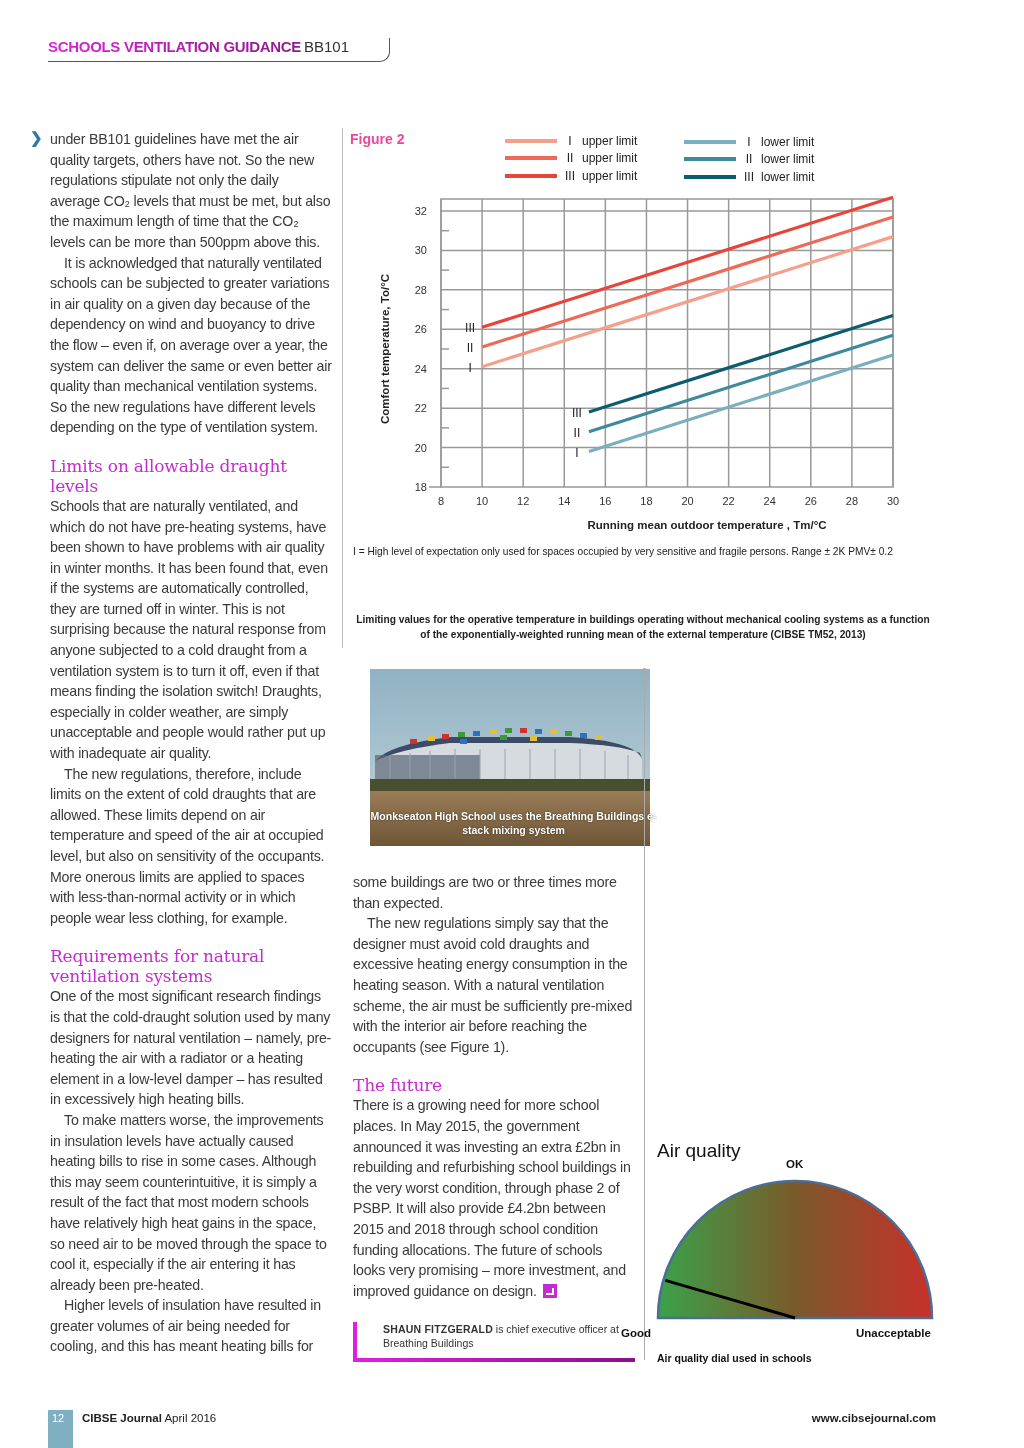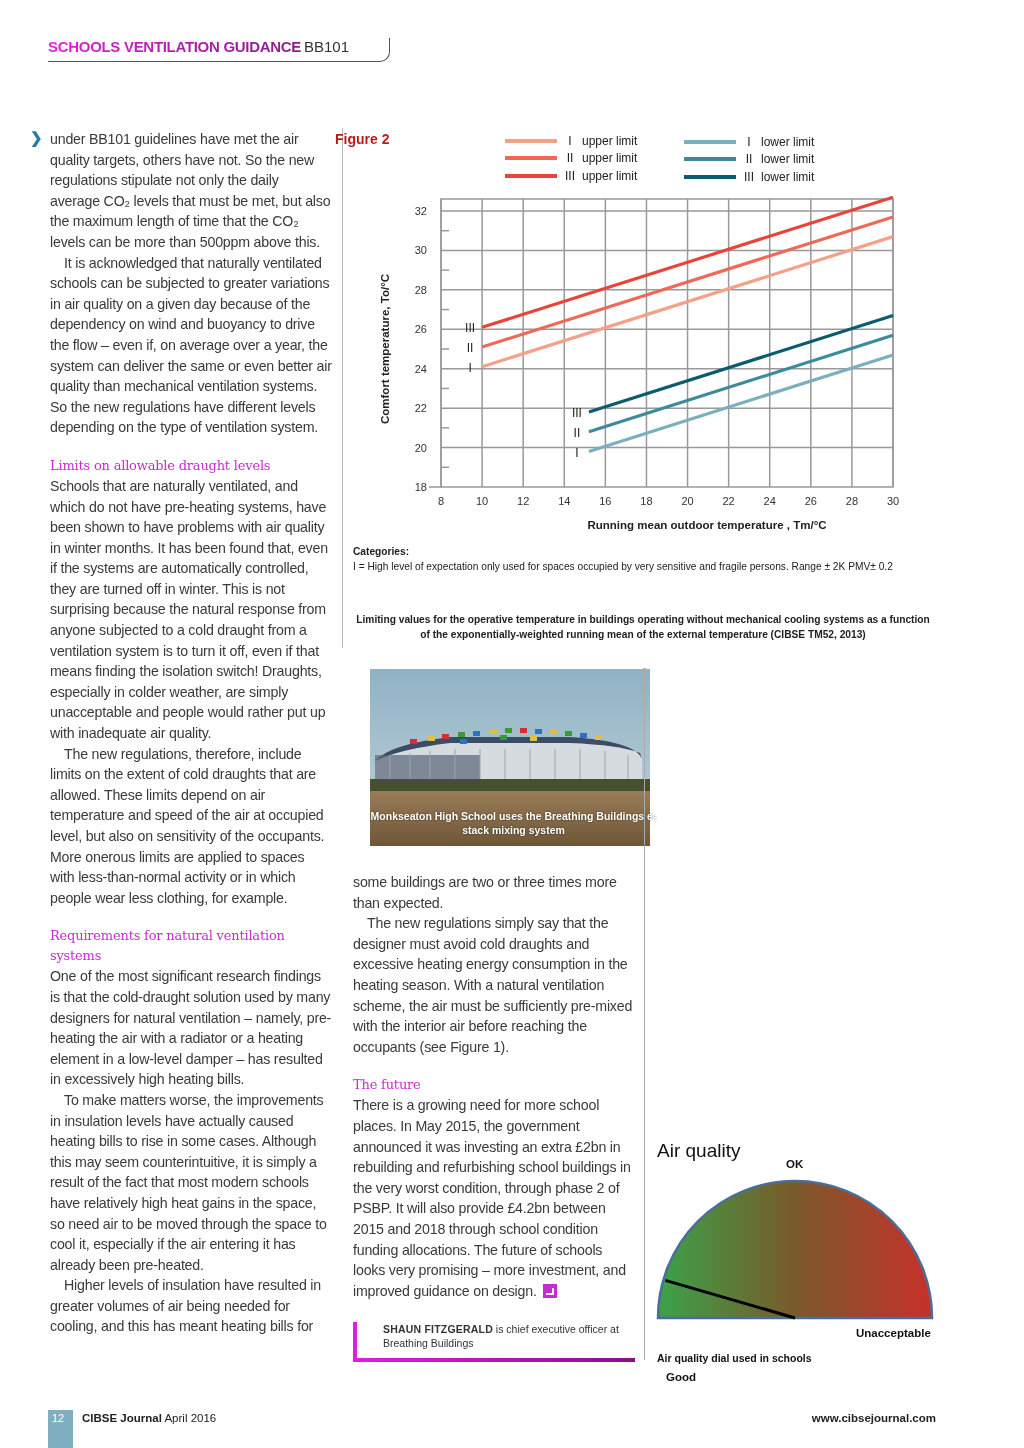--- a/index.html
+++ b/index.html
@@ -3,25 +3,25 @@
 <meta charset="utf-8">
 <style>
   * { box-sizing: border-box; margin: 0; padding: 0; }
   body { width: 1024px; height: 1448px; background: #fff; position: relative; overflow: hidden; font-family: "Liberation Sans", sans-serif; color: #2b2b2b; }
   .header { position: absolute; left: 48px; top: 38px; width: 342px; height: 24px; border-bottom: 1px solid #555; border-right: 1px solid #555; border-bottom-right-radius: 10px; }
   .header .kicker { font-weight: bold; font-size: 15px; letter-spacing: -0.3px; background: linear-gradient(90deg, #e020d8, #8a1a8a); -webkit-background-clip: text; background-clip: text; color: transparent; }
   .header .code { font-size: 15px; color: #333; margin-left: 3px; }
   .col { position: absolute; font-size: 14.2px; line-height: 20.6px; color: #3a3a3a; letter-spacing: -0.2px; }
   .col p { text-indent: 0; }
   .col p.ind { text-indent: 14px; }
-  .col h2 { font-family: "DejaVu Serif", serif; font-weight: normal; color: #c72bd0; font-size: 13px; line-height: 20px; margin-top: 18px; margin-bottom: 0; letter-spacing: -0.2px; }
+  .col h2 { font-family: "DejaVu Serif", serif; font-weight: normal; color: #c72bd0; font-size: 17px; line-height: 20px; margin-top: 18px; margin-bottom: 0; letter-spacing: -0.2px; }
   .left { left: 50px; top: 129px; width: 282px; }
   .mid { left: 353px; top: 872px; width: 280px; }
   .arrow { position: absolute; left: 30px; top: 131px; width: 12px; height: 14px; color: #2a7aa8; font-weight: bold; font-size: 15px; line-height: 14px; }
-  .fig-title { position: absolute; left: 335px; top: 131px; font-weight: bold; font-size: 14px; color: #b91c1c; }
+  .fig-title { position: absolute; left: 350px; top: 131px; font-weight: bold; font-size: 14px; color: #ec4899; }
   .fig-rule { position: absolute; left: 342px; top: 128px; width: 1px; height: 520px; background: #bbb; }
   .legend { position: absolute; font-size: 12px; color: #222; }
   .legend .row { display: flex; align-items: center; height: 17.5px; }
   .legend .sw { width: 52px; height: 4px; margin-right: 6px; }
   .legend .num { width: 14px; text-align: center; font-size: 12px; }
   .legend .lab { margin-left: 5px; }
   #chart { position: absolute; left: 370px; top: 190px; }
   .cats { position: absolute; left: 353px; top: 545px; width: 600px; font-size: 10.2px; line-height: 14.5px; color: #222; }
   .cats .ttl { font-weight: bold; }
   .caption2 { position: absolute; left: 353px; top: 613px; width: 580px; font-size: 10.2px; line-height: 14.5px; font-weight: bold; color: #222; text-align: center; }
@@ -159,21 +159,20 @@
     <polyline points="218.9272727272727,222.0857142857143 523,125.48571428571432" fill="none" stroke="#0c5c70" stroke-width="3.2"></polyline>
     <text x="100.0909090909091" y="181.7428571428571" text-anchor="middle" font-size="12" fill="#222" font-family="Liberation Sans, sans-serif">I</text>
     <text x="100.0909090909091" y="162.0285714285714" text-anchor="middle" font-size="12" fill="#222" font-family="Liberation Sans, sans-serif">II</text>
     <text x="100.0909090909091" y="142.3142857142857" text-anchor="middle" font-size="12" fill="#222" font-family="Liberation Sans, sans-serif">III</text>
     <text x="206.9272727272727" y="266.51428571428573" text-anchor="middle" font-size="12" fill="#222" font-family="Liberation Sans, sans-serif">I</text>
     <text x="206.9272727272727" y="246.79999999999998" text-anchor="middle" font-size="12" fill="#222" font-family="Liberation Sans, sans-serif">II</text>
     <text x="206.9272727272727" y="227.0857142857143" text-anchor="middle" font-size="12" fill="#222" font-family="Liberation Sans, sans-serif">III</text>
   </svg>
 
 <div class="cats">
-  <div class="ttl">Categories:</div>
   <div>I = High level of expectation only used for spaces occupied by very sensitive and fragile persons. Range ± 2K PMV± 0.2</div>
 </div>
 <div class="caption2">Limiting values for the operative temperature in buildings operating without mechanical cooling systems as a function of the exponentially-weighted running mean of the external temperature (CIBSE TM52, 2013)</div>
 
 <div class="photo">
   <svg width="280" height="177">
     <defs>
       <linearGradient id="sky" x1="0" y1="0" x2="0" y2="1">
           <stop offset="0" stop-color="#8fb2c4"></stop>
           <stop offset="1" stop-color="#c4d4da"></stop>
@@ -245,19 +244,19 @@
     <linearGradient id="gg" x1="0" y1="0" x2="1" y2="0">
       <stop offset="0" stop-color="#3aa24a"></stop>
       <stop offset="0.5" stop-color="#7a5a2a"></stop>
       <stop offset="1" stop-color="#c8302a"></stop>
     </linearGradient>
   </defs>
   <path id="gauge-arc" d="M3 163 A 137 137 0 0 1 277 163 Z" fill="url(#gg)" stroke="#4a6e96" stroke-width="2.5"></path>
   <line id="gauge-needle" stroke="#000" stroke-width="3" x1="140" y1="163" x2="10.36035243361269" y2="125.33620068470407"></line>
 </svg>
 <div class="g-lab" style="left:786px; top:1158px;">OK</div>
-<div class="g-lab" style="left:666px; top:1327px;margin-top:44px;">Good</div>
+<div class="g-lab" style="left:621px; top:1327px;">Good</div>
 <div class="g-lab" style="left:856px; top:1327px;">Unacceptable</div>
 <div class="g-lab" style="left:657px; top:1352px; font-size:10.5px;text-align:right;">Air quality dial used in schools</div>
 
 <div class="footer-block">12</div>
 <div class="footer-l"><b>CIBSE Journal</b> <span>April 2016</span></div>
 <div class="footer-r">www.cibsejournal.com</div>
 
 </body></html>

